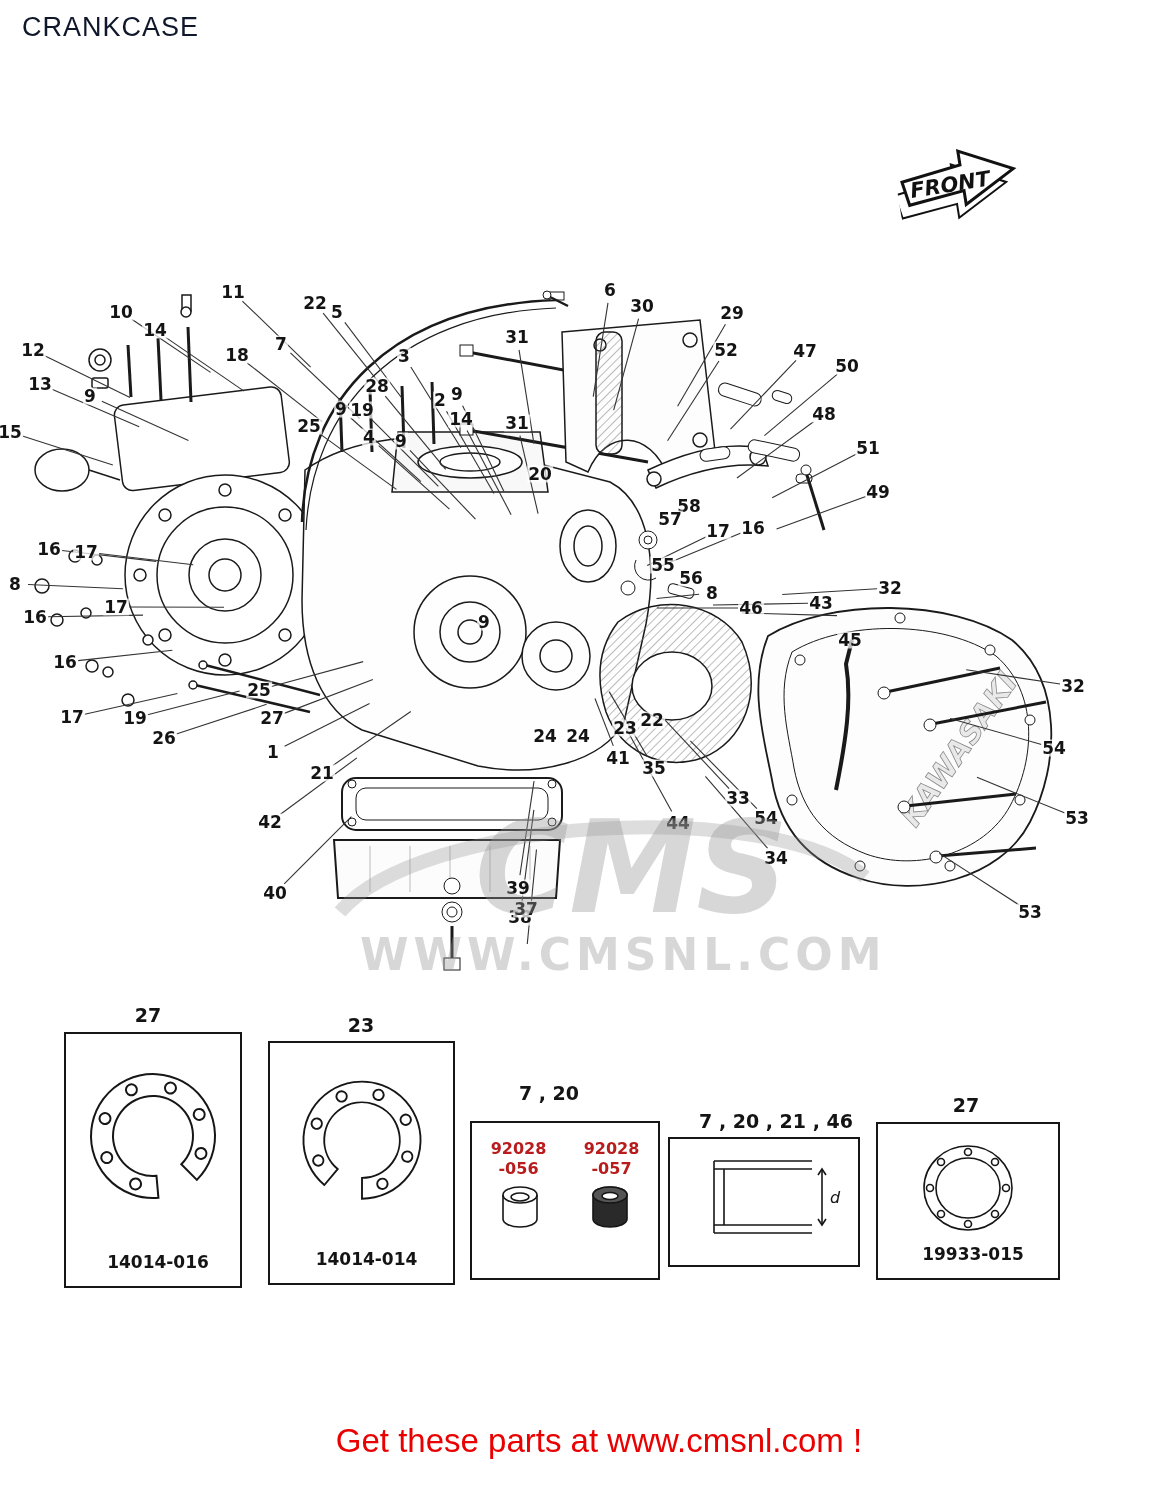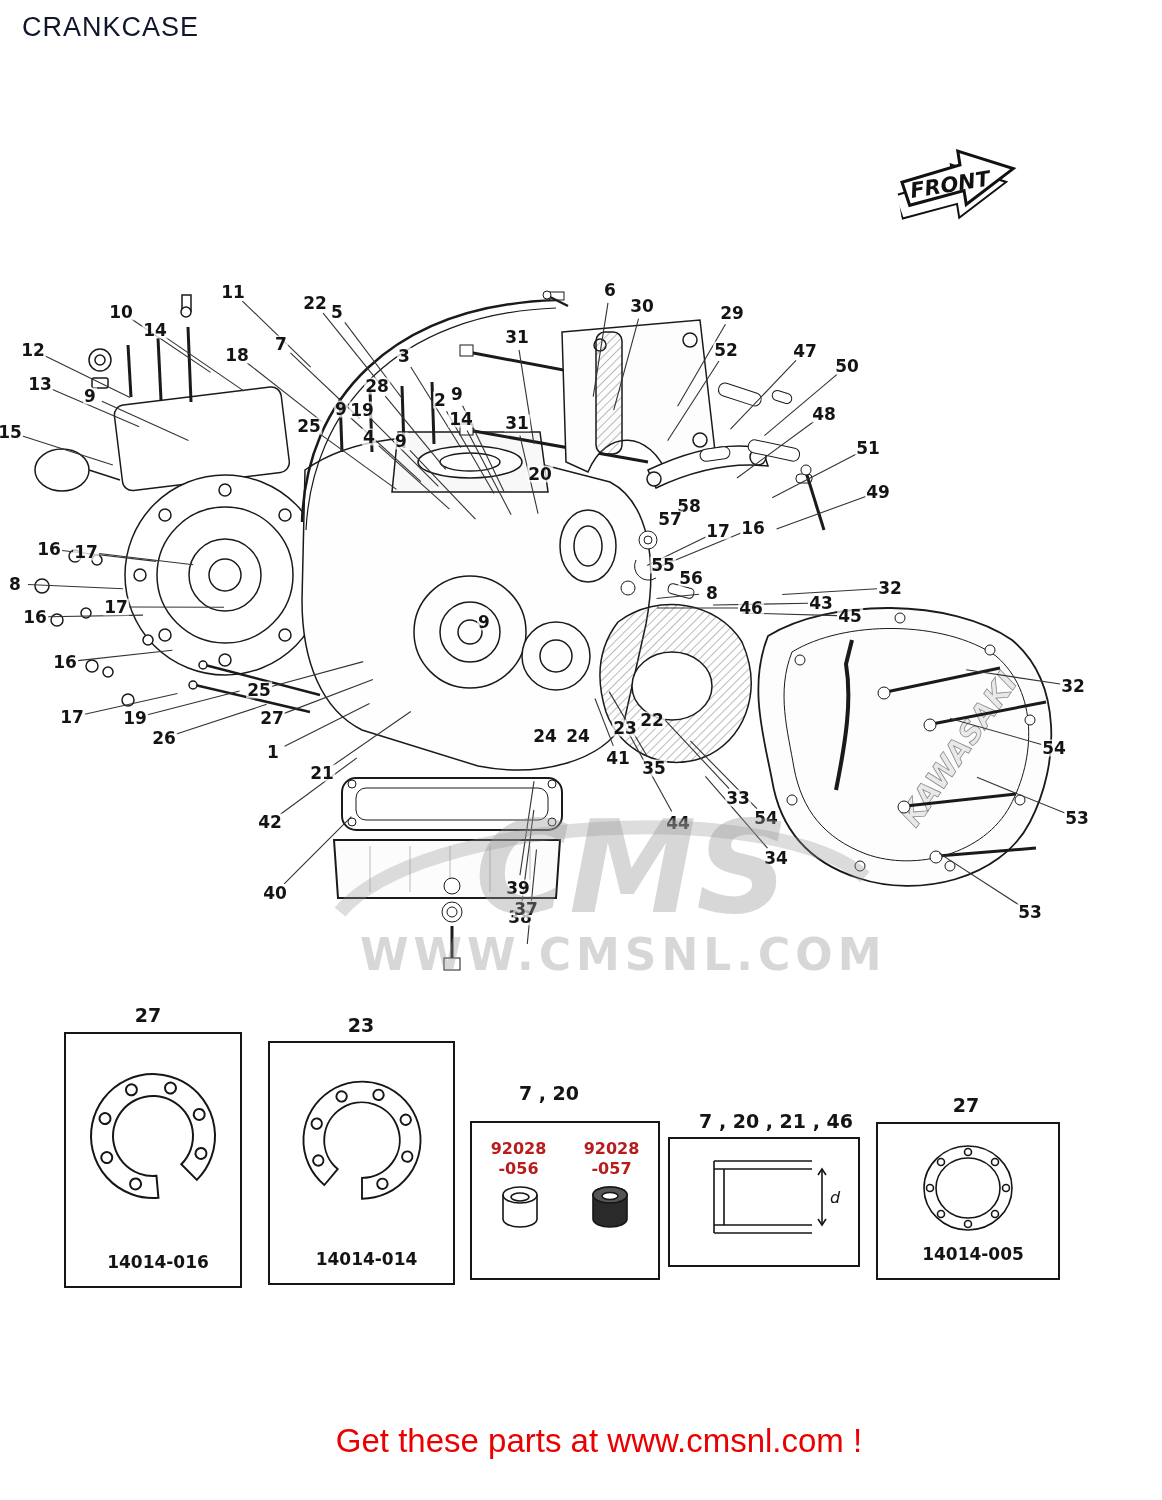--- a/index.html
+++ b/index.html
@@ -324,21 +324,21 @@
     <div class="callout" style="left: 718px; top: 531px;">17</div>
     <div class="callout" style="left: 753px; top: 528px;">16</div>
     <div class="callout" style="left: 49px; top: 549px;">16</div>
     <div class="callout" style="left: 86px; top: 552px;">17</div>
     <div class="callout" style="left: 663px; top: 565px;">55</div>
     <div class="callout" style="left: 691px; top: 578px;">56</div>
     <div class="callout" style="left: 712px; top: 593px;">8</div>
     <div class="callout" style="left: 15px; top: 584px;">8</div>
     <div class="callout" style="left: 751px; top: 608px;">46</div>
     <div class="callout" style="left: 821px; top: 603px;">43</div>
-    <div class="callout" style="left: 850px; top: 616px; text-align: right;">45</div>
+    <div class="callout" style="left: 850px; top: 640px; text-align: right;">45</div>
     <div class="callout" style="left: 890px; top: 588px;">32</div>
     <div class="callout" style="left: 35px; top: 617px;">16</div>
     <div class="callout" style="left: 116px; top: 607px;">17</div>
     <div class="callout" style="left: 65px; top: 662px;">16</div>
     <div class="callout" style="left: 484px; top: 622px;">9</div>
     <div class="callout" style="left: 72px; top: 717px;">17</div>
     <div class="callout" style="left: 135px; top: 718px;">19</div>
     <div class="callout" style="left: 164px; top: 738px;">26</div>
     <div class="callout" style="left: 259px; top: 690px;">25</div>
     <div class="callout" style="left: 272px; top: 718px;">27</div>
@@ -454,16 +454,16 @@
       <circle cx="108" cy="50" r="3.5"></circle>
         <circle cx="97" cy="76" r="3.5"></circle>
         <circle cx="70" cy="86" r="3.5"></circle>
       <circle cx="43" cy="76" r="3.5"></circle>
         <circle cx="32" cy="50" r="3.5"></circle>
         <circle cx="43" cy="24" r="3.5"></circle>
       <circle cx="70" cy="14" r="3.5"></circle>
         <circle cx="97" cy="24" r="3.5"></circle>
     </g>
   </svg>
-  <div class="part-number">14014-005</div>
+  <div class="part-number">19933-015</div>
 </div>
 
 <div class="footer-link">Get these parts at www.cmsnl.com !</div>
 
 </body></html>

